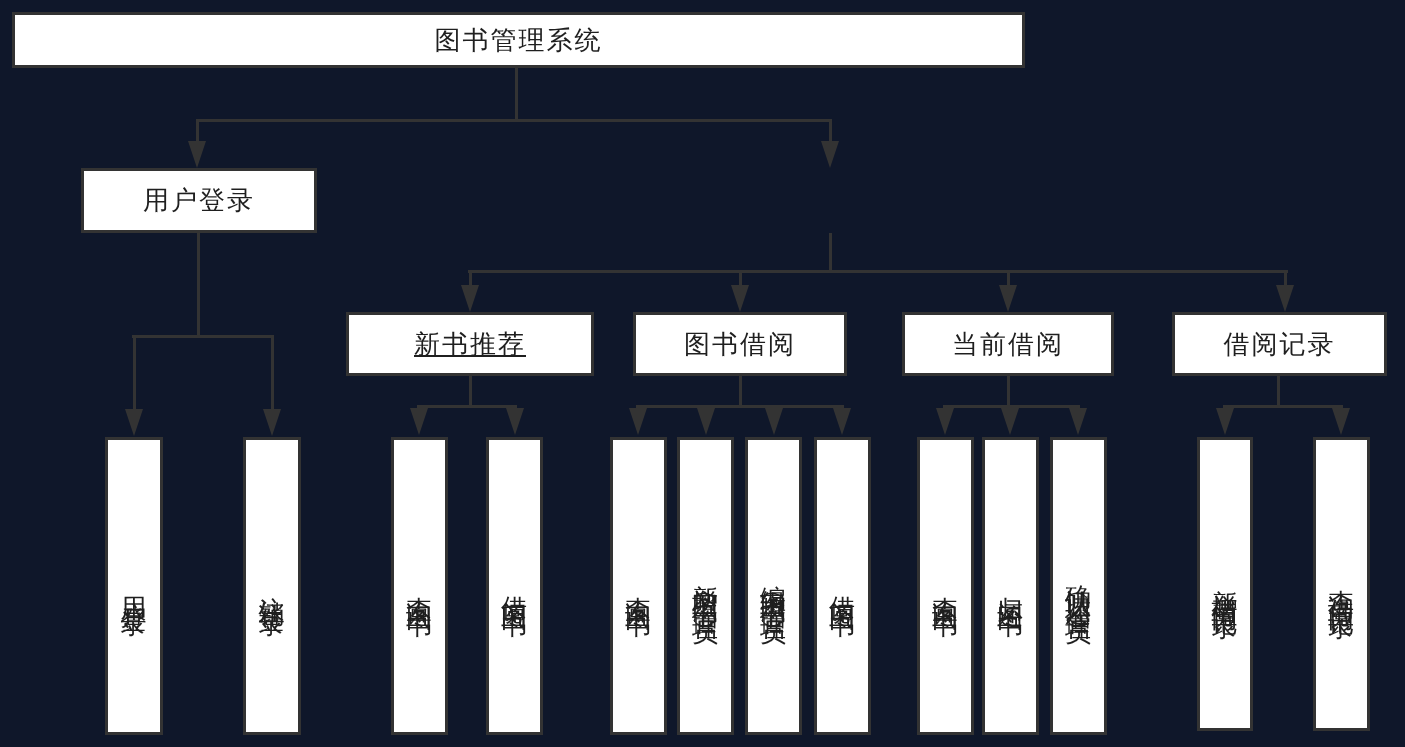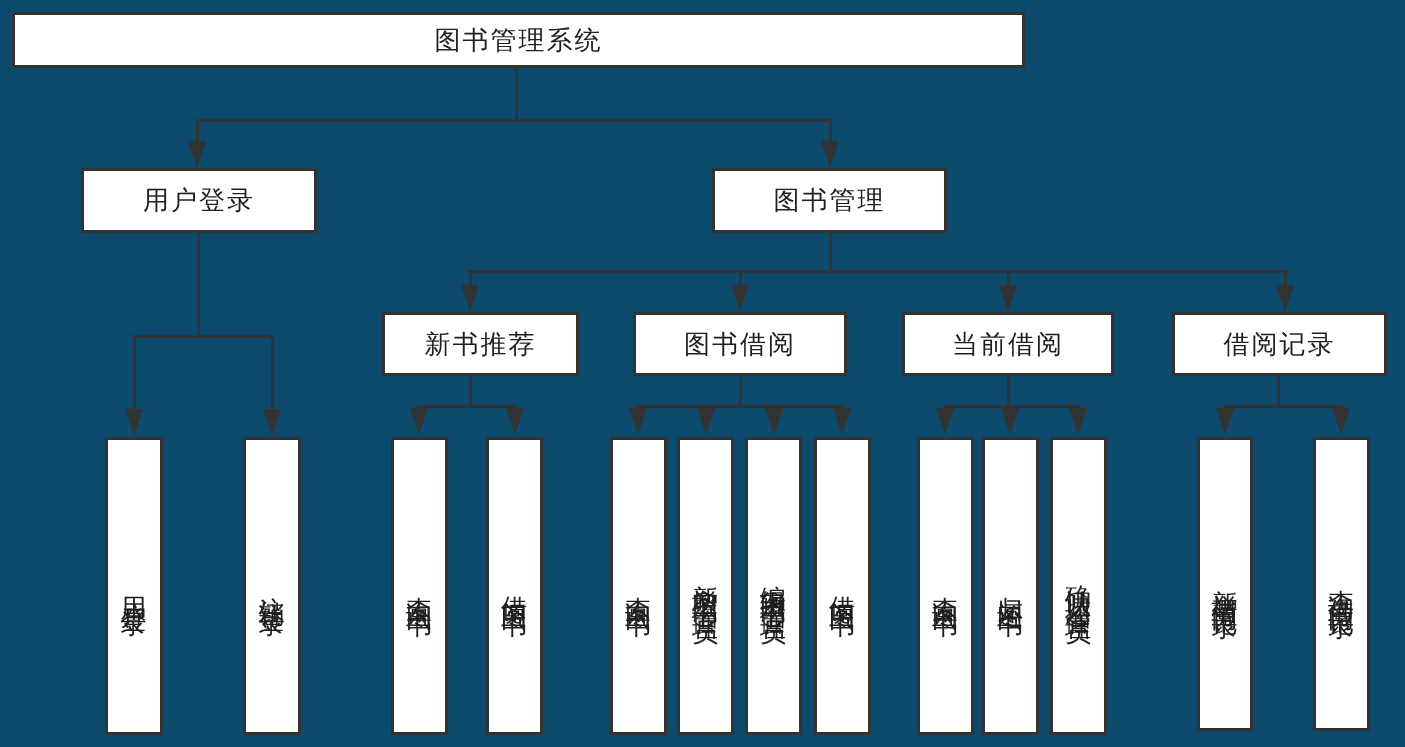--- a/index.html
+++ b/index.html
@@ -1,21 +1,21 @@
 <!DOCTYPE html>
 <html><head>
 <meta charset="utf-8">
 <style>
   * { margin: 0; padding: 0; box-sizing: border-box; }
   html, body { background: #ffffff; }
   .canvas {
     position: relative;
     width: 1405px;
     height: 747px;
-    background: #0c4a6e;
+    background: #0f172a;
     font-family: "Liberation Sans", "DejaVu Sans", sans-serif;
     overflow: hidden;
   }
   .box {
     position: absolute;
     border: 3px solid #333333;
     background: #ffffff;
     display: flex;
     align-items: center;
     justify-content: center;
@@ -60,41 +60,40 @@
   <div class="box" style="left:12px; top:12px; width:1013px; height:56px;">图书管理系统</div>
 
   <div class="vline" style="left:515px; top:68px; width:3px; height:53px;"></div>
   <div class="hline" style="left:196px; top:119px; width:636px; height:3px;"></div>
   <div class="vline" style="left:196px; top:119px; width:3px; height:26px;"></div>
   <div class="vline" style="left:829px; top:119px; width:3px; height:26px;"></div>
   <div class="arrow" style="left:188px; top:141px;"></div>
   <div class="arrow" style="left:821px; top:141px;"></div>
 
   <div class="box" style="left:81px; top:168px; width:236px; height:65px;">用户登录</div>
-  <div class="box" style="left:712px; top:168px; width:235px; height:65px;">图书管理</div>
 
   <div class="vline" style="left:197px; top:233px; width:3px; height:105px;"></div>
   <div class="hline" style="left:132px; top:335px; width:142px; height:3px;"></div>
   <div class="vline" style="left:133px; top:335px; width:3px; height:78px;"></div>
   <div class="vline" style="left:271px; top:335px; width:3px; height:78px;"></div>
   <div class="arrow" style="left:125px; top:409px;"></div>
   <div class="arrow" style="left:263px; top:409px;"></div>
 
   <div class="vline" style="left:829px; top:233px; width:3px; height:40px;"></div>
   <div class="hline" style="left:468px; top:270px; width:820px; height:3px;"></div>
   <div class="vline" style="left:469px; top:270px; width:3px; height:19px;"></div>
   <div class="vline" style="left:739px; top:270px; width:3px; height:19px;"></div>
   <div class="vline" style="left:1007px; top:270px; width:3px; height:19px;"></div>
   <div class="vline" style="left:1284px; top:270px; width:3px; height:19px;"></div>
   <div class="arrow" style="left:461px; top:285px;"></div>
   <div class="arrow" style="left:731px; top:285px;"></div>
   <div class="arrow" style="left:999px; top:285px;"></div>
   <div class="arrow" style="left:1276px; top:285px;"></div>
 
-  <div class="box" style="left:382px; top:312px; width:197px; height:64px;">新书推荐</div>
+  <div class="box" style="left:346px; top:312px; width:248px; height:64px;text-decoration:underline;">新书推荐</div>
   <div class="box" style="left:633px; top:312px; width:214px; height:64px;text-align:right;">图书借阅</div>
   <div class="box" style="left:1172px; top:312px; width:215px; height:64px;">借阅记录</div>
   <div class="box" style="left:902px; top:312px; width:212px; height:64px;">当前借阅</div>
 
   <div class="vline" style="left:469px; top:376px; width:3px; height:31px;"></div>
   <div class="hline" style="left:417px; top:405px; width:100px; height:3px;"></div>
   <div class="arrow" style="left:410px; top:408px;"></div>
   <div class="arrow" style="left:506px; top:408px;"></div>
 
   <div class="vline" style="left:739px; top:376px; width:3px; height:31px;"></div>

